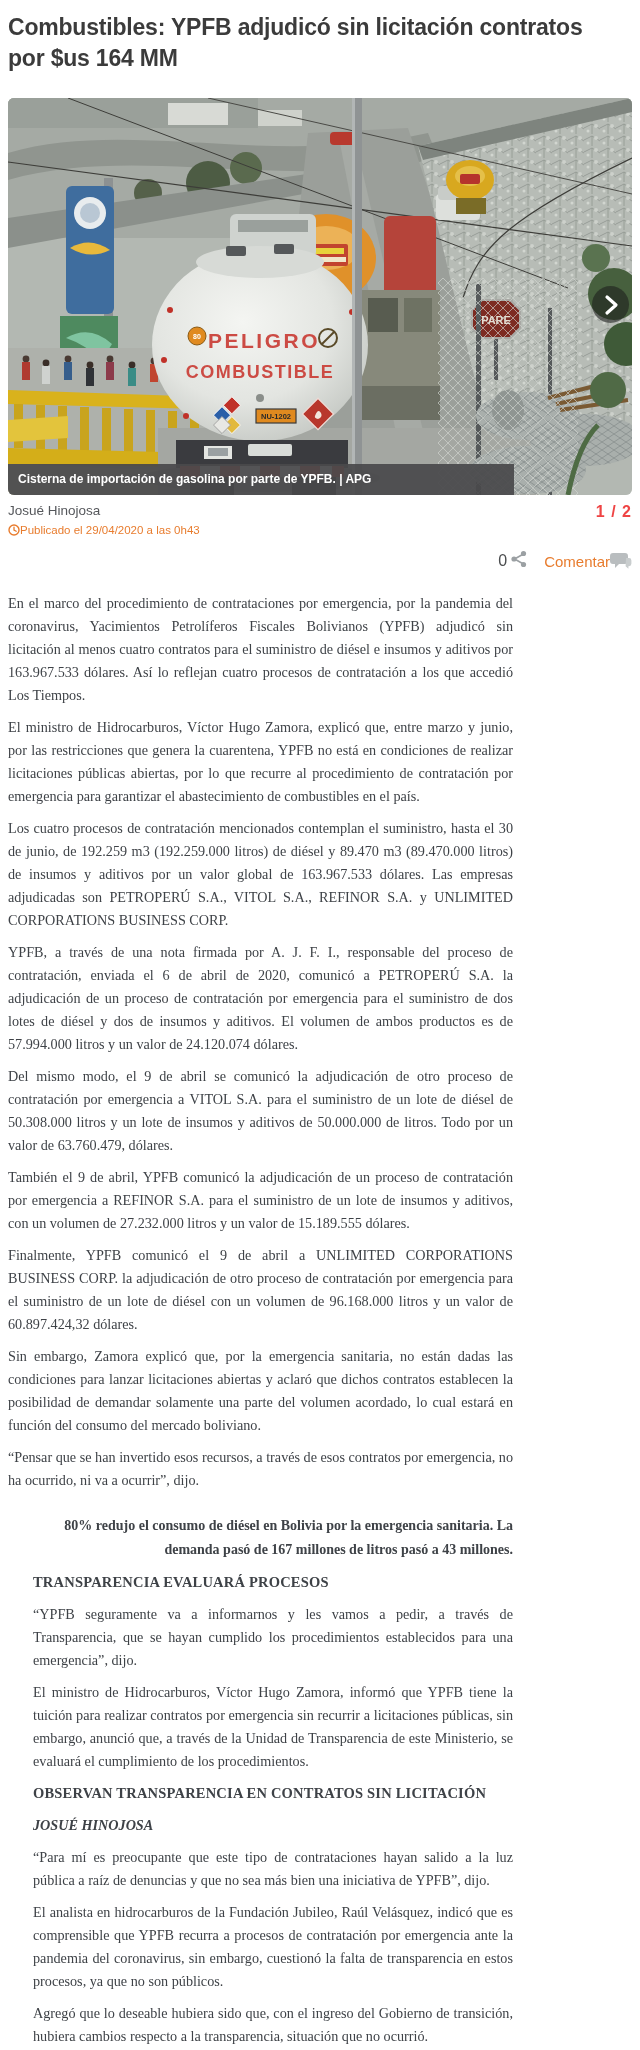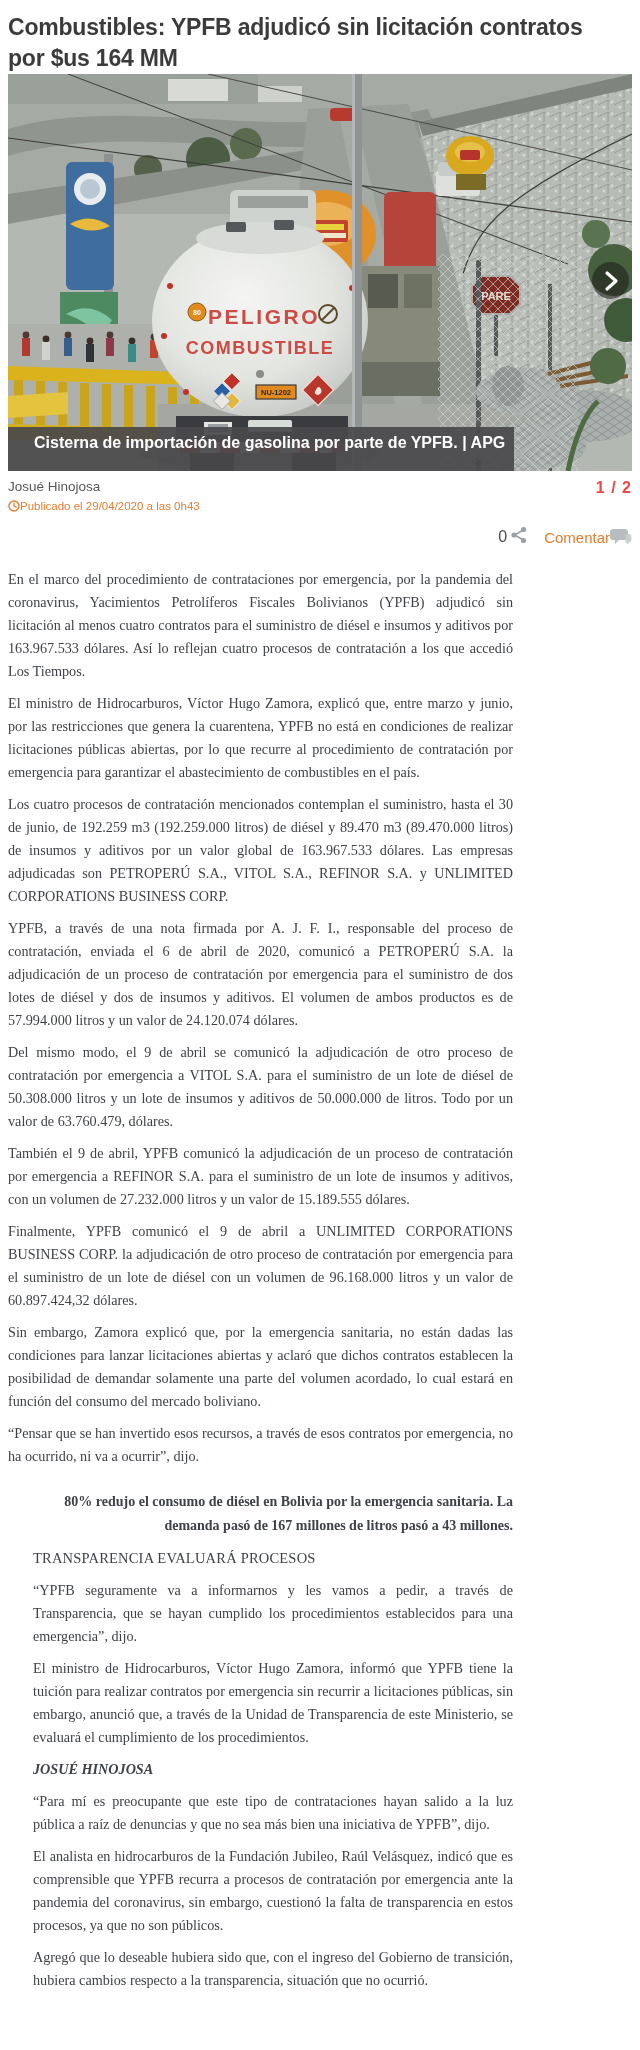--- a/index.html
+++ b/index.html
@@ -11,28 +11,28 @@
 
   
   .headline {
     margin:12px 8px 0 8px; width:600px;
     font-size:23px; line-height:31px; font-weight:bold;
     color:#3b3b3b; letter-spacing:-0.2px;
   }
 
   
   .hero {
-    position:relative; margin:0 0 0 8px;
-    width:624px; height:397px; background:#dfe1dd; overflow:hidden;
+    position:relative; margin:24px 0 0 8px;
+    width:624px; height:397px; background:#dfe1dd; overflow:hidden;border-radius:6px;
   }
   .hero svg { display:block; }
   .hero-caption {
-    position:absolute; left:0; bottom:0; width:506px; height:44px;
+    position:absolute; left:0; bottom:0; width:506px; height:31px;
     background:rgba(73,73,75,0.93); color:#ffffff;
-    font-size:16px; line-height:31px; padding-left:26px;
+    font-size:12px; line-height:31px; padding-left:10px;
     box-sizing:border-box; white-space:nowrap; font-weight:bold;
   }
   .next-btn {
     position:absolute; right:3px; top:188px; width:37px; height:37px;
     border-radius:50%; background:rgba(25,25,25,0.55);
     display:flex; align-items:center; justify-content:center; cursor:pointer;
   }
 
   
   .meta-row { margin:8px 8px 0 8px; width:624px; display:flex; justify-content:space-between; align-items:flex-start; }
@@ -48,21 +48,21 @@
 
   
   .article {
     margin:20px 0 0 8px; width:505px;
     font-family:"Liberation Serif","DejaVu Serif", serif;
     font-size:14.2px; line-height:23px; color:#3e4247; text-align:justify;
   }
   .article p { margin:0 0 9px 0; }
   .sub { margin-left:25px; margin-top:22px; width:480px; }
   .highlight { font-weight:bold; font-size:14px; line-height:24px; text-align:right; }
-  .sec-head { font-weight:normal; font-size:14.5px; margin:34px 0 10px 0; text-align:left; letter-spacing:0.2px; }
+  .sec-head { font-weight:bold; font-size:14.5px; margin:34px 0 10px 0; text-align:left; letter-spacing:0.2px; }
   .sec-byline { font-weight:bold; font-style:italic; margin:0 0 10px 0; text-align:left; }
 </style>
 </head>
 <body>
 
 <div class="page">
 
   <h1 class="headline">Combustibles: YPFB adjudicó sin licitación contratos por $us 164 MM</h1>
 
   <div class="hero">
@@ -341,20 +341,21 @@
     <p>Sin embargo, Zamora explicó que, por la emergencia sanitaria, no están dadas las condiciones para lanzar licitaciones abiertas y aclaró que dichos contratos establecen la posibilidad de demandar solamente una parte del volumen acordado, lo cual estará en función del consumo del mercado boliviano.</p>
     <p>“Pensar que se han invertido esos recursos, a través de esos contratos por emergencia, no ha ocurrido, ni va a ocurrir”, dijo.</p>
 
     <div class="sub">
       <p class="highlight">80% redujo el consumo de diésel en Bolivia por la emergencia sanitaria. La demanda pasó de 167 millones de litros pasó a 43 millones.</p>
 
       <p class="sec-head">TRANSPARENCIA EVALUARÁ PROCESOS</p>
       <p>“YPFB seguramente va a informarnos y les vamos a pedir, a través de Transparencia, que se hayan cumplido los procedimientos establecidos para una emergencia”, dijo.</p>
       <p>El ministro de Hidrocarburos, Víctor Hugo Zamora, informó que YPFB tiene la tuición para realizar contratos por emergencia sin recurrir a licitaciones públicas, sin embargo, anunció que, a través de la Unidad de Transparencia de este Ministerio, se evaluará el cumplimiento de los procedimientos.</p>
 
+      <p class="sec-head">OBSERVAN TRANSPARENCIA EN CONTRATOS SIN LICITACIÓN</p>
       <p class="sec-byline">JOSUÉ HINOJOSA</p>
       <p>“Para mí es preocupante que este tipo de contrataciones hayan salido a la luz pública a raíz de denuncias y que no sea más bien una iniciativa de YPFB”, dijo.</p>
       <p>El analista en hidrocarburos de la Fundación Jubileo, Raúl Velásquez, indicó que es comprensible que YPFB recurra a procesos de contratación por emergencia ante la pandemia del coronavirus, sin embargo, cuestionó la falta de transparencia en estos procesos, ya que no son públicos.</p>
       <p>Agregó que lo deseable hubiera sido que, con el ingreso del Gobierno de transición, hubiera cambios respecto a la transparencia, situación que no ocurrió.</p>
 
     </div>
   </div>
 
 </div>
 

